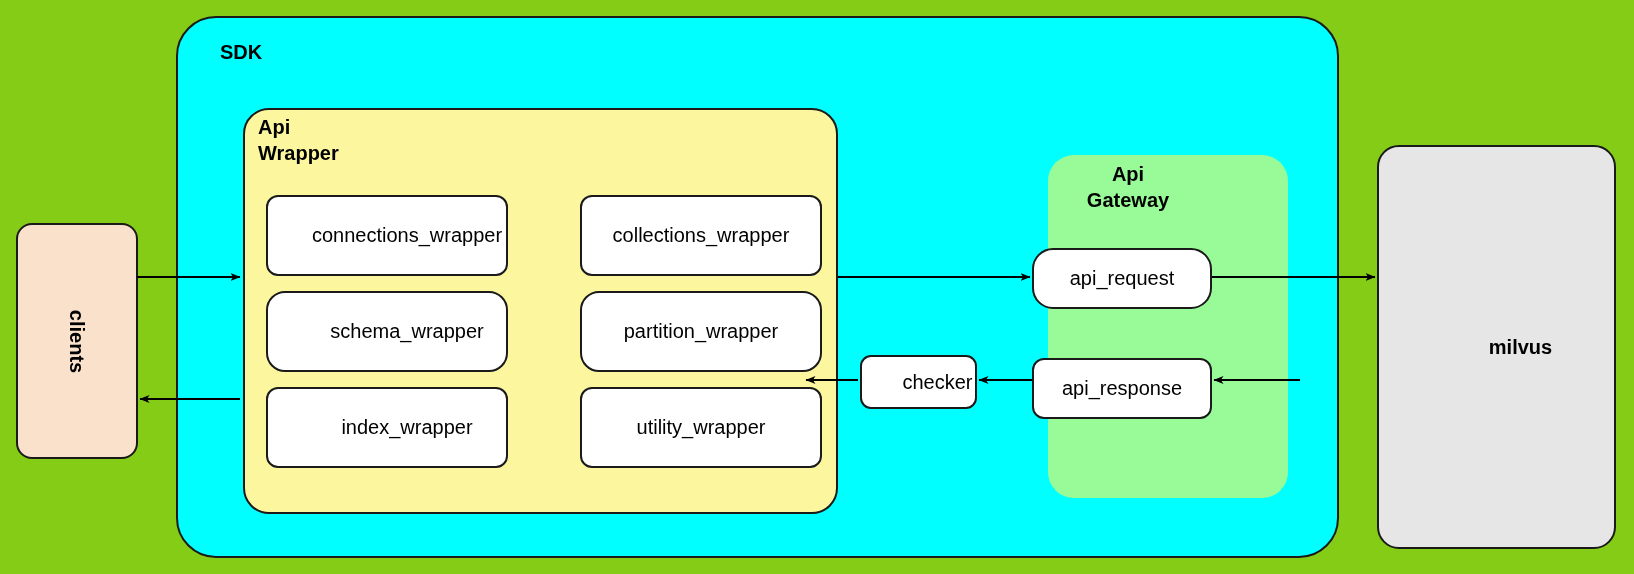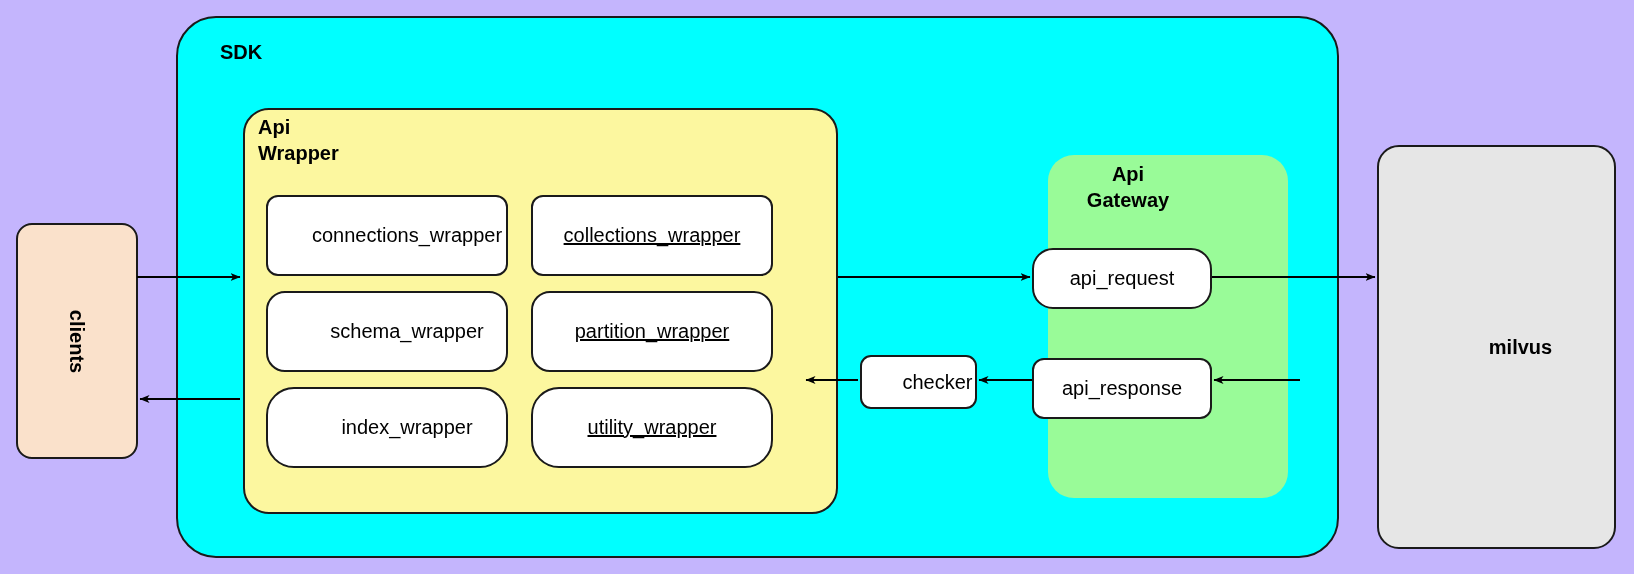--- a/index.html
+++ b/index.html
@@ -8,21 +8,21 @@
     padding: 0;
     background: #ffffff;
   }
   body {
     font-family: "Liberation Sans", sans-serif;
   }
   #canvas {
     position: relative;
     width: 1634px;
     height: 574px;
-    background: #c4b5fd;
+    background: #84cc16;
     overflow: hidden;
   }
   .box {
     position: absolute;
     box-sizing: border-box;
     border: 2px solid #1a1a1a;
     border-radius: 18px;
   }
   
   #sdk-box {
@@ -102,24 +102,24 @@
     align-items: center;
     justify-content: center;
     font-size: 20px;
     color: #000000;
   }
   .wrapper-cell {
     width: 242px;
     height: 81px;
   }
   .col-1 { left: 266px; padding-left: 40px; }
-  .col-2 { left: 531px; text-decoration: underline; }
+  .col-2 { left: 580px; }
   .row-1 { top: 195px; }
   .row-2 { top: 291px; border-radius: 19px; }
-  .row-3 { top: 387px; border-radius: 28px; }
+  .row-3 { top: 387px; }
 
   .gw-cell {
     width: 180px;
     height: 61px;
     left: 1032px;
   }
   #api-request-box { top: 248px; border-radius: 21px; }
   #api-response-box { top: 358px; }
 
   #checker-box {

